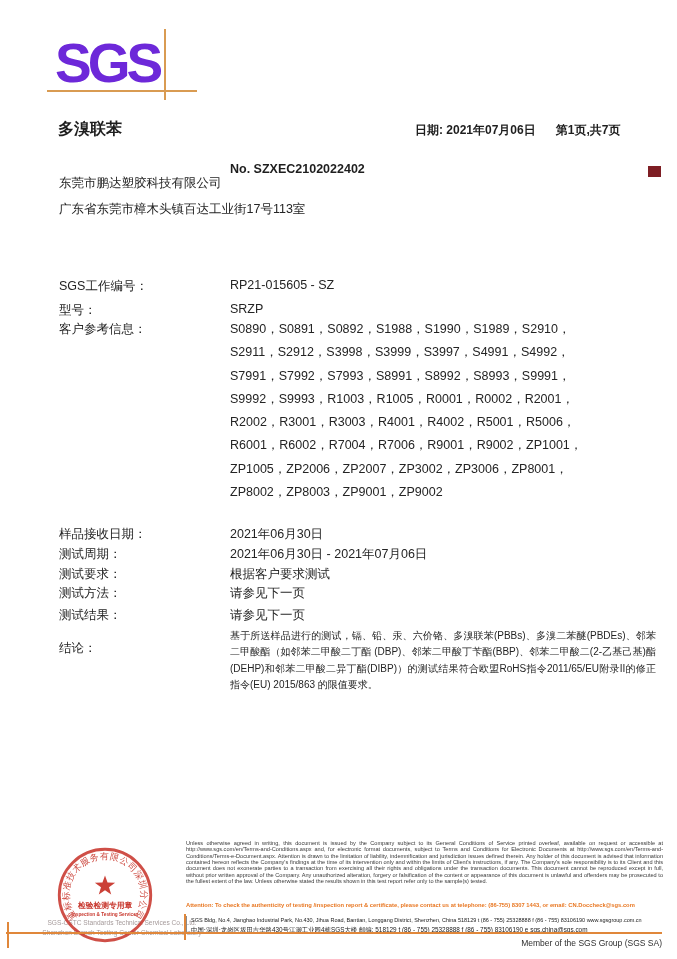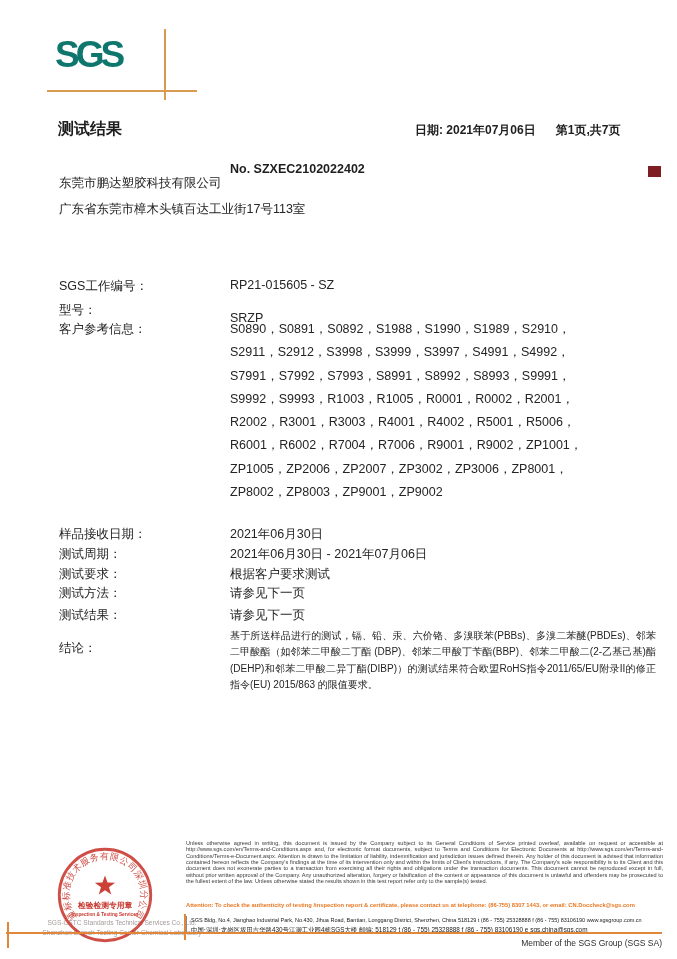--- a/index.html
+++ b/index.html
@@ -1,19 +1,19 @@
 <!DOCTYPE html>
 <html><head>
 <meta charset="utf-8">
 <style>
   html,body { margin:0; padding:0; background:#fff; }
   .page { position:relative; width:677px; height:959px; background:#ffffff; overflow:hidden;
           font-family:"Liberation Sans","DejaVu Sans",sans-serif; color:#242424; }
   .abs { position:absolute; }
-  .logo-text { font-size:37px; font-weight:bold; color:#0f766e; letter-spacing:-4px; line-height:1; }
+  .logo-text { font-size:55px; font-weight:bold; color:#6d28d9; letter-spacing:-4px; line-height:1; }
   .hline-logo { background:#d99b52; height:2px; }
   .vline-logo { background:#d99b52; width:2px; }
   .doc-title { font-size:16px; font-weight:bold; color:#1e1e1e; }
   .report-no { font-size:12.5px; font-weight:bold; color:#1e1e1e;margin-top:40px; }
   .date-line { font-size:12px; font-weight:bold; color:#1e1e1e; white-space:nowrap; }
   .date-line .page-info { margin-left:20px; }
   .body-text { font-size:12.5px; color:#242424; white-space:nowrap;margin-top:12px; }
   .label { font-size:12.5px; color:#242424; white-space:nowrap; }
   .value { font-size:12.5px; color:#242424; white-space:nowrap; }
   .ref-line { height:23.3px; font-size:12.5px; white-space:nowrap; }
@@ -31,36 +31,36 @@
 </style>
 </head>
 <body>
 
 <div class="page">
 
   <div class="abs logo-text" style="left:55px; top:36px;">SGS</div>
   <div class="abs hline-logo" style="left:47px; top:90px; width:150px;"></div>
   <div class="abs vline-logo" style="left:164px; top:29px; height:71px;"></div>
 
-  <div class="abs doc-title" style="left:58px; top:119px;">测试结果</div>
+  <div class="abs doc-title" style="left:58px; top:119px;">多溴联苯</div>
   <div class="abs report-no" style="left:230px; top:122px;">No. SZXEC2102022402</div>
   <div class="abs date-line" style="left:415px; top:122px;">
     <span>日期: 2021年07月06日</span><span class="page-info">第1页,共7页</span>
   </div>
 
   <div class="abs body-text" style="left:59px; top:163px;">东莞市鹏达塑胶科技有限公司</div>
   <div class="abs body-text" style="left:59px; top:189px;">广东省东莞市樟木头镇百达工业街17号113室</div>
   <div class="abs red-mark" style="left:648px; top:166px; width:13px; height:11px;"></div>
 
 
   <div class="abs label" style="left:59px; top:278px;">SGS工作编号：</div>
   <div class="abs value" style="left:230px; top:278px;">RP21-015605 - SZ</div>
 
   <div class="abs label" style="left:59px; top:302px;">型号：</div>
-  <div class="abs value" style="left:230px; top:302px;margin-top:9px;">SRZP</div>
+  <div class="abs value" style="left:230px; top:302px;">SRZP</div>
 
   <div class="abs label" style="left:59px; top:321px;">客户参考信息：</div>
   <div class="abs" style="left:230px; top:321px;">
     <div class="ref-line">S0890，S0891，S0892，S1988，S1990，S1989，S2910，</div>
     <div class="ref-line">S2911，S2912，S3998，S3999，S3997，S4991，S4992，</div>
     <div class="ref-line">S7991，S7992，S7993，S8991，S8992，S8993，S9991，</div>
     <div class="ref-line">S9992，S9993，R1003，R1005，R0001，R0002，R2001，</div>
     <div class="ref-line">R2002，R3001，R3003，R4001，R4002，R5001，R5006，</div>
     <div class="ref-line">R6001，R6002，R7004，R7006，R9001，R9002，ZP1001，</div>
     <div class="ref-line">ZP1005，ZP2006，ZP2007，ZP3002，ZP3006，ZP8001，</div>

